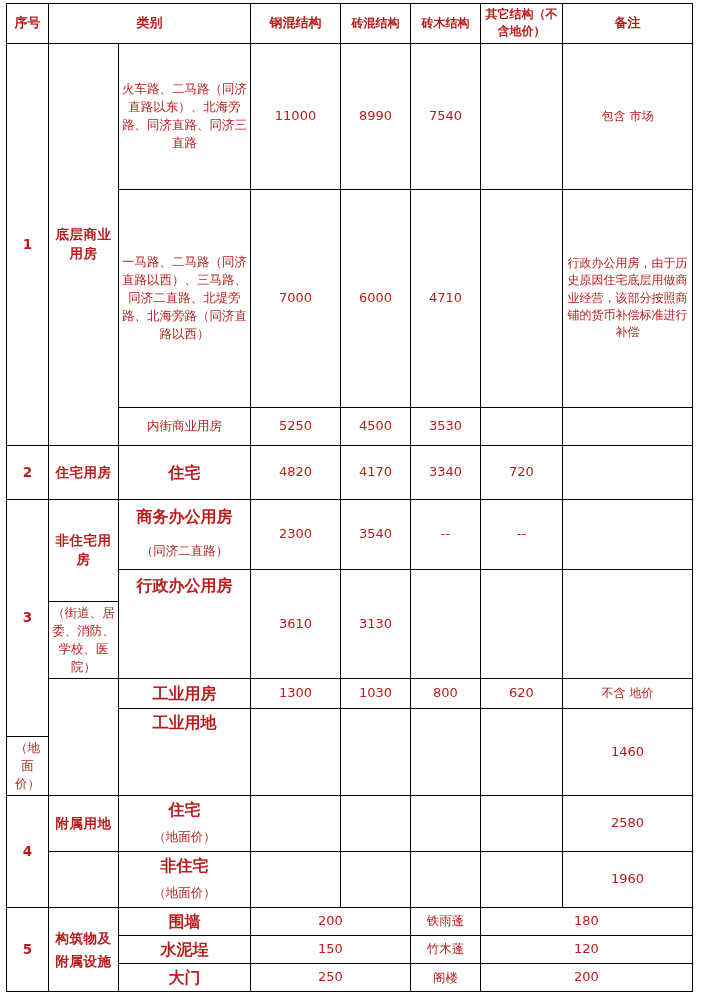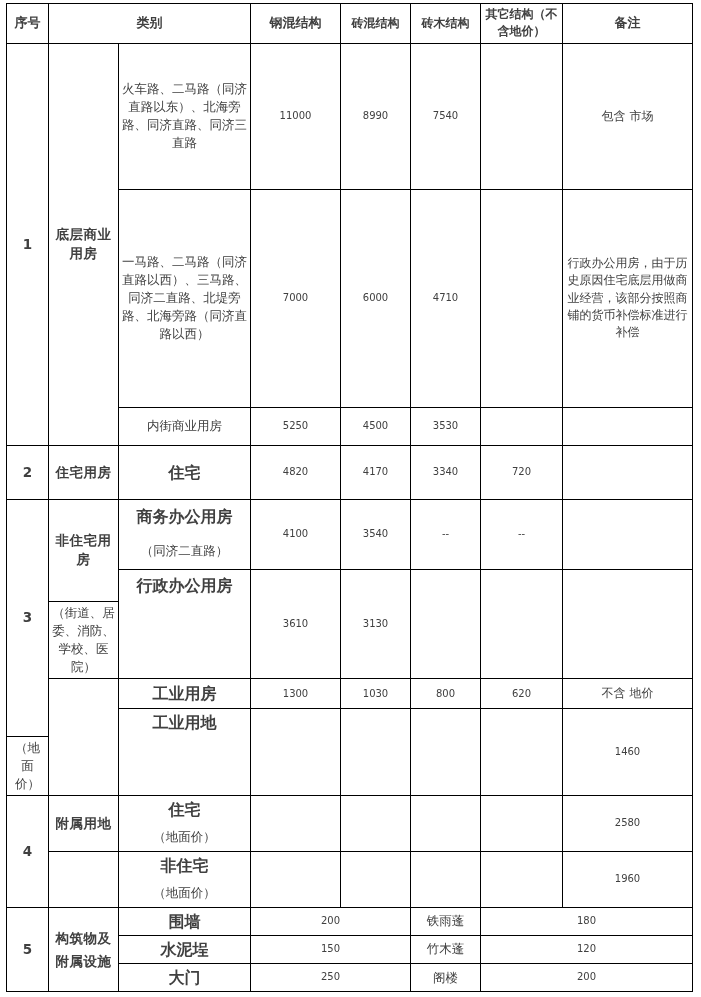--- a/index.html
+++ b/index.html
@@ -17,40 +17,40 @@
     width: 701px;
     height: 997px;
     position: relative;
   }
   table.grid {
     border-collapse: collapse;
     table-layout: fixed;
     width: 686px;
     margin: 3px 0 0 6px;
     font-size: 12.5px;
-    color: #404040;
+    color: #b91c1c;
   }
   table.grid td {
     border: 1px solid #000;
     text-align: center;
     vertical-align: middle;
     padding: 2px 3px;
     line-height: 1.45;
     word-break: break-all;
   }
   .hdr {
     font-weight: bold;
     font-size: 13px;
   }
   .hdr-small {
     font-weight: bold;
     font-size: 12px;
   }
   .num {
-    font-size: 10px;
+    font-size: 13px;
   }
   .idx {
     font-weight: bold;
     font-size: 13.5px;
   }
   .cat {
     font-weight: bold;
     font-size: 13.5px;
     letter-spacing: 0.5px;
     line-height: 1.9;
@@ -134,21 +134,21 @@
       <td class="num">4170</td>
       <td class="num">3340</td>
       <td class="num">720</td>
       <td class="note"></td>
     </tr>
 
     <tr style="height:34px">
       <td class="idx" rowspan="6">3</td>
       <td class="cat" rowspan="3">非住宅用房</td>
       <td class="sub-lg" style="border-bottom:none">商务办公用房</td>
-      <td class="num" rowspan="2">4100</td>
+      <td class="num" rowspan="2">2300</td>
       <td class="num" rowspan="2">3540</td>
       <td class="num" rowspan="2">--</td>
       <td class="num" rowspan="2">--</td>
       <td class="note" rowspan="2"></td>
     </tr>
     <tr style="height:36px">
       <td class="sub" style="border-top:none">（同济二直路）</td>
     </tr>
 
     <tr style="height:32px">

